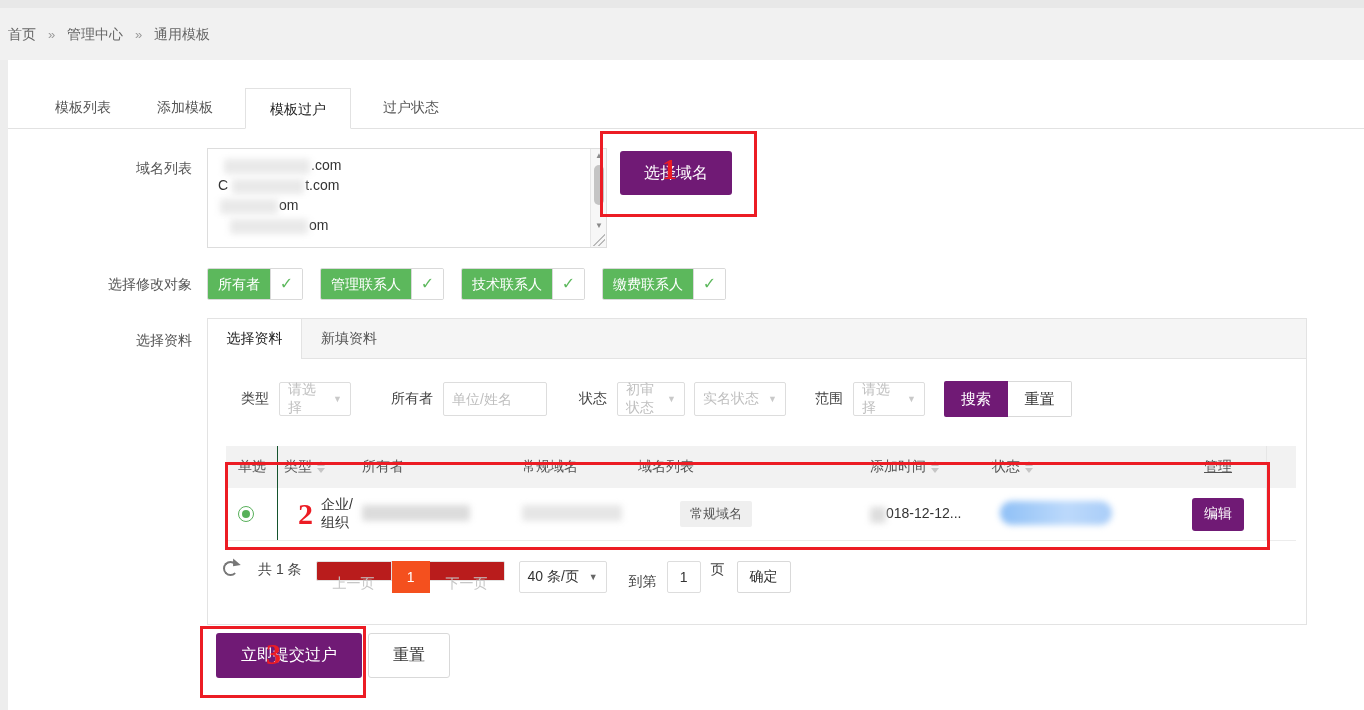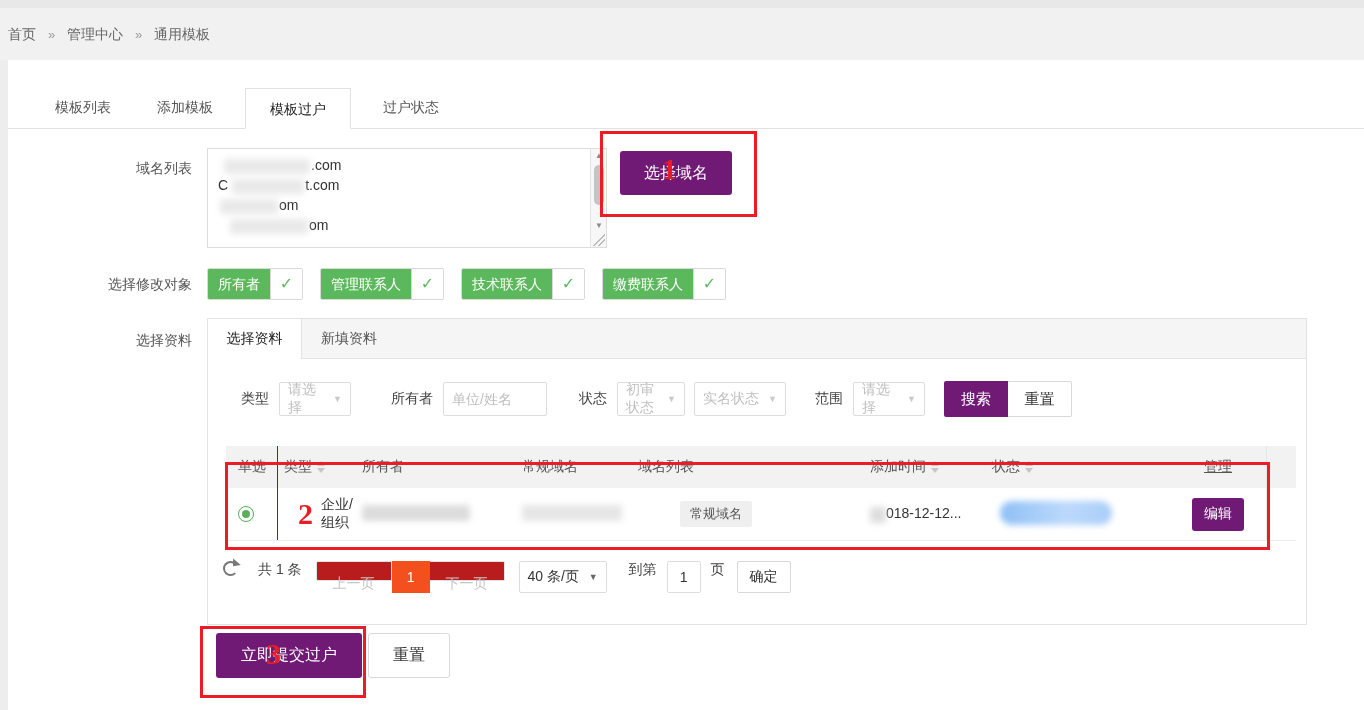--- a/index.html
+++ b/index.html
@@ -121,21 +121,21 @@
                     border-left:5px solid transparent; border-right:5px solid transparent; border-top:6px solid #777;
                     transform:rotate(40deg); }
   .pg-total { color:#444; margin-right:14px; }
   .pg-btn { height:20px; line-height:30px; padding:6px 16px; border:1px solid #e2e2e2; background:#b91c1c;
             color:#c6c6c6; cursor:default; }
   .pg-btn.prev { border-radius:2px 0 0 2px; }
   .pg-btn.next { border-radius:0 2px 2px 0; border-left:none; }
   .pg-cur { width:38px; height:32px; line-height:32px; text-align:center; background:#f4501e;
             color:#fff; cursor:pointer; }
   .pg-size { margin-left:14px; width:88px; }
-  .pg-goto { color:#444; margin:0 0 0 22px; }
+  .pg-goto { color:#444; margin:12px 0 0 22px; }
   .pg-input { width:34px; height:32px; border:1px solid #ddd; border-radius:2px; text-align:center;
               font-family:inherit; font-size:14px; color:#333; margin:0 10px; }
   .pg-page { color:#444; margin-right:12px; }
   .pg-ok { height:32px; padding:0 12px; font-size:14px; border-radius:2px; }
 
   
   .btn-submit { position:absolute; left:216px; top:633px; width:146px; height:45px; z-index:5; }
   .btn-reset-big { position:absolute; left:368px; top:633px; width:82px; height:45px; }
 </style>
 </head>

